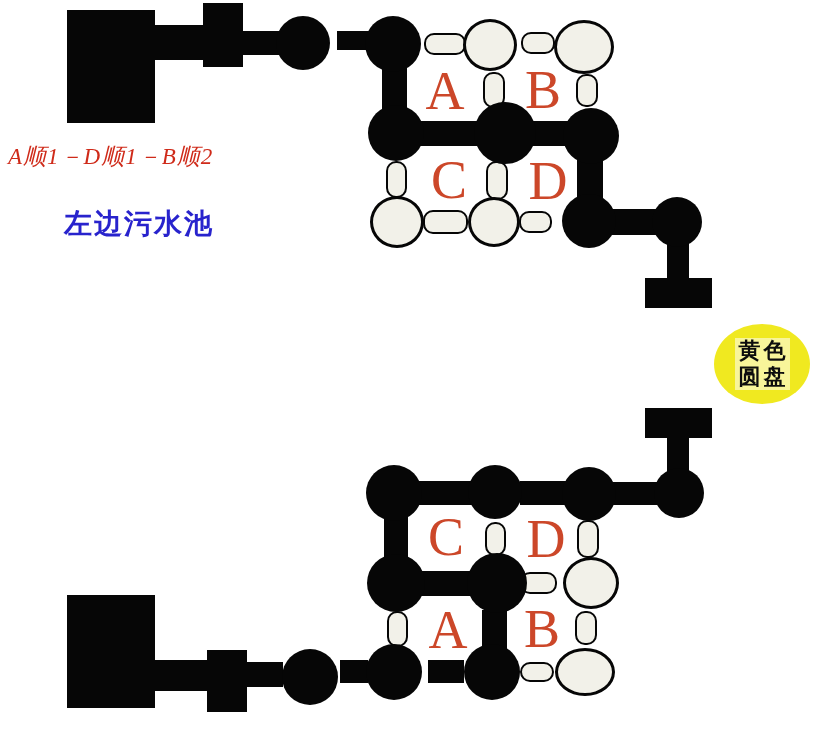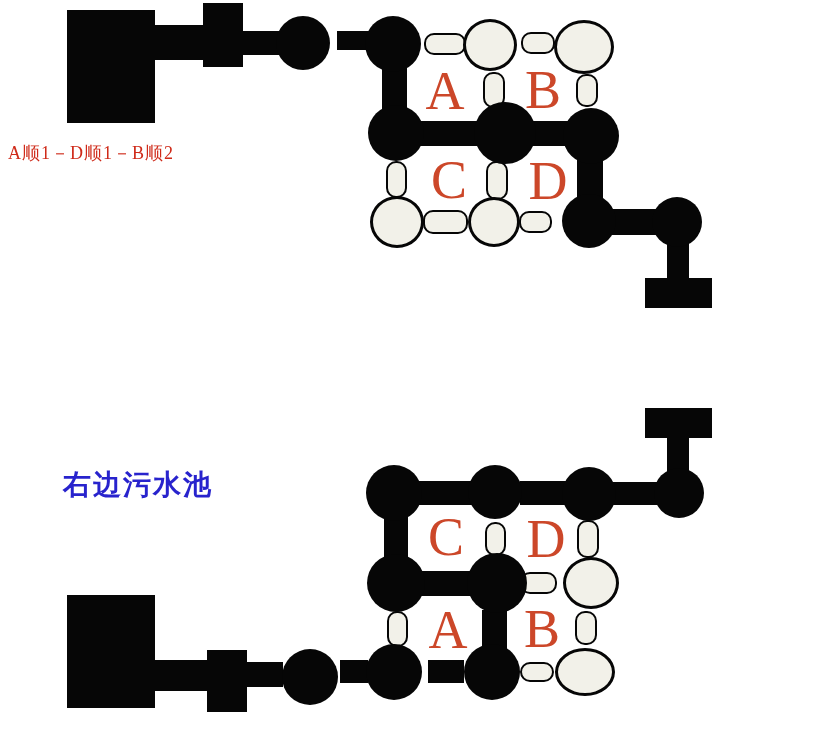--- a/index.html
+++ b/index.html
@@ -11,22 +11,22 @@
   
   .pipe-rect   { position:absolute; background:var(--pipe-black,#060606); }
   .node-filled { position:absolute; background:var(--pipe-black,#060606); border-radius:50%; }
   .node-open   { position:absolute; background:var(--valve-fill,#f2f1e9);
                  border:3px solid var(--pipe-black,#060606); border-radius:50%;
                  box-sizing:border-box; }
   .conn-open   { position:absolute; background:var(--valve-fill,#f2f1e9);
                  border:2.5px solid var(--pipe-black,#060606); border-radius:10px;
                  box-sizing:border-box; }
   
-  .seq  { position:absolute; color:var(--seq-red,#cf2a19); font-size:18px;
-          white-space:nowrap; letter-spacing:1px; }
+  .seq  { position:absolute; color:var(--seq-red,#cf2a19); font-size:23px;
+          white-space:nowrap; letter-spacing:1px;font-style:italic; }
   .seq-top    { left:8px;  top:141px; }
   .seq-bottom { left:8px;  top:529px; }
   .pool { position:absolute; color:var(--label-blue,#2823cd); font-size:28px;
           font-weight:bold; white-space:nowrap; letter-spacing:2px; }
   .pool-top    { left:64px; top:205px; }
   .pool-bottom { left:63px; top:466px; }
   .q { position:absolute; color:var(--letter-red,#cc4729); font-size:54px;
        line-height:1; transform:translate(-50%,-50%); }
   .qt-a { left:445px; top:91px;  }
   .qt-b { left:543px; top:90px;  }
@@ -113,28 +113,34 @@
         <div class="node-filled" style="left: 467px; top: 553px; width: 60px; height: 60px;"></div>
         <div class="node-filled" style="left: 366px; top: 465px; width: 56px; height: 56px;"></div>
         <div class="node-filled" style="left: 468px; top: 465px; width: 54px; height: 54px;"></div>
         <div class="node-filled" style="left: 562px; top: 467px; width: 54px; height: 54px;"></div>
         <div class="node-filled" style="left: 654px; top: 468px; width: 50px; height: 50px;"></div>
       </div>
     </div>
 
   <div class="seq seq-top">A顺1－D顺1－B顺2</div>
 
+  <div class="pool pool-top">左边污水池</div>
 
   <div class="q qt-a">A</div>
   <div class="q qt-b">B</div>
   <div class="q qt-c">C</div>
   <div class="q qt-d">D</div>
 
+  <div class="disc">
+    <div class="disc-text">
+      <div>黄色</div>
+      <div>圆盘</div>
+    </div>
+  </div>
 
-  <div class="pool pool-bottom">右边污水池</div>
 
 
   <div class="q qb-c">C</div>
   <div class="q qb-d">D</div>
   <div class="q qb-a">A</div>
   <div class="q qb-b">B</div>
 
 </div>
 
 </body></html>

